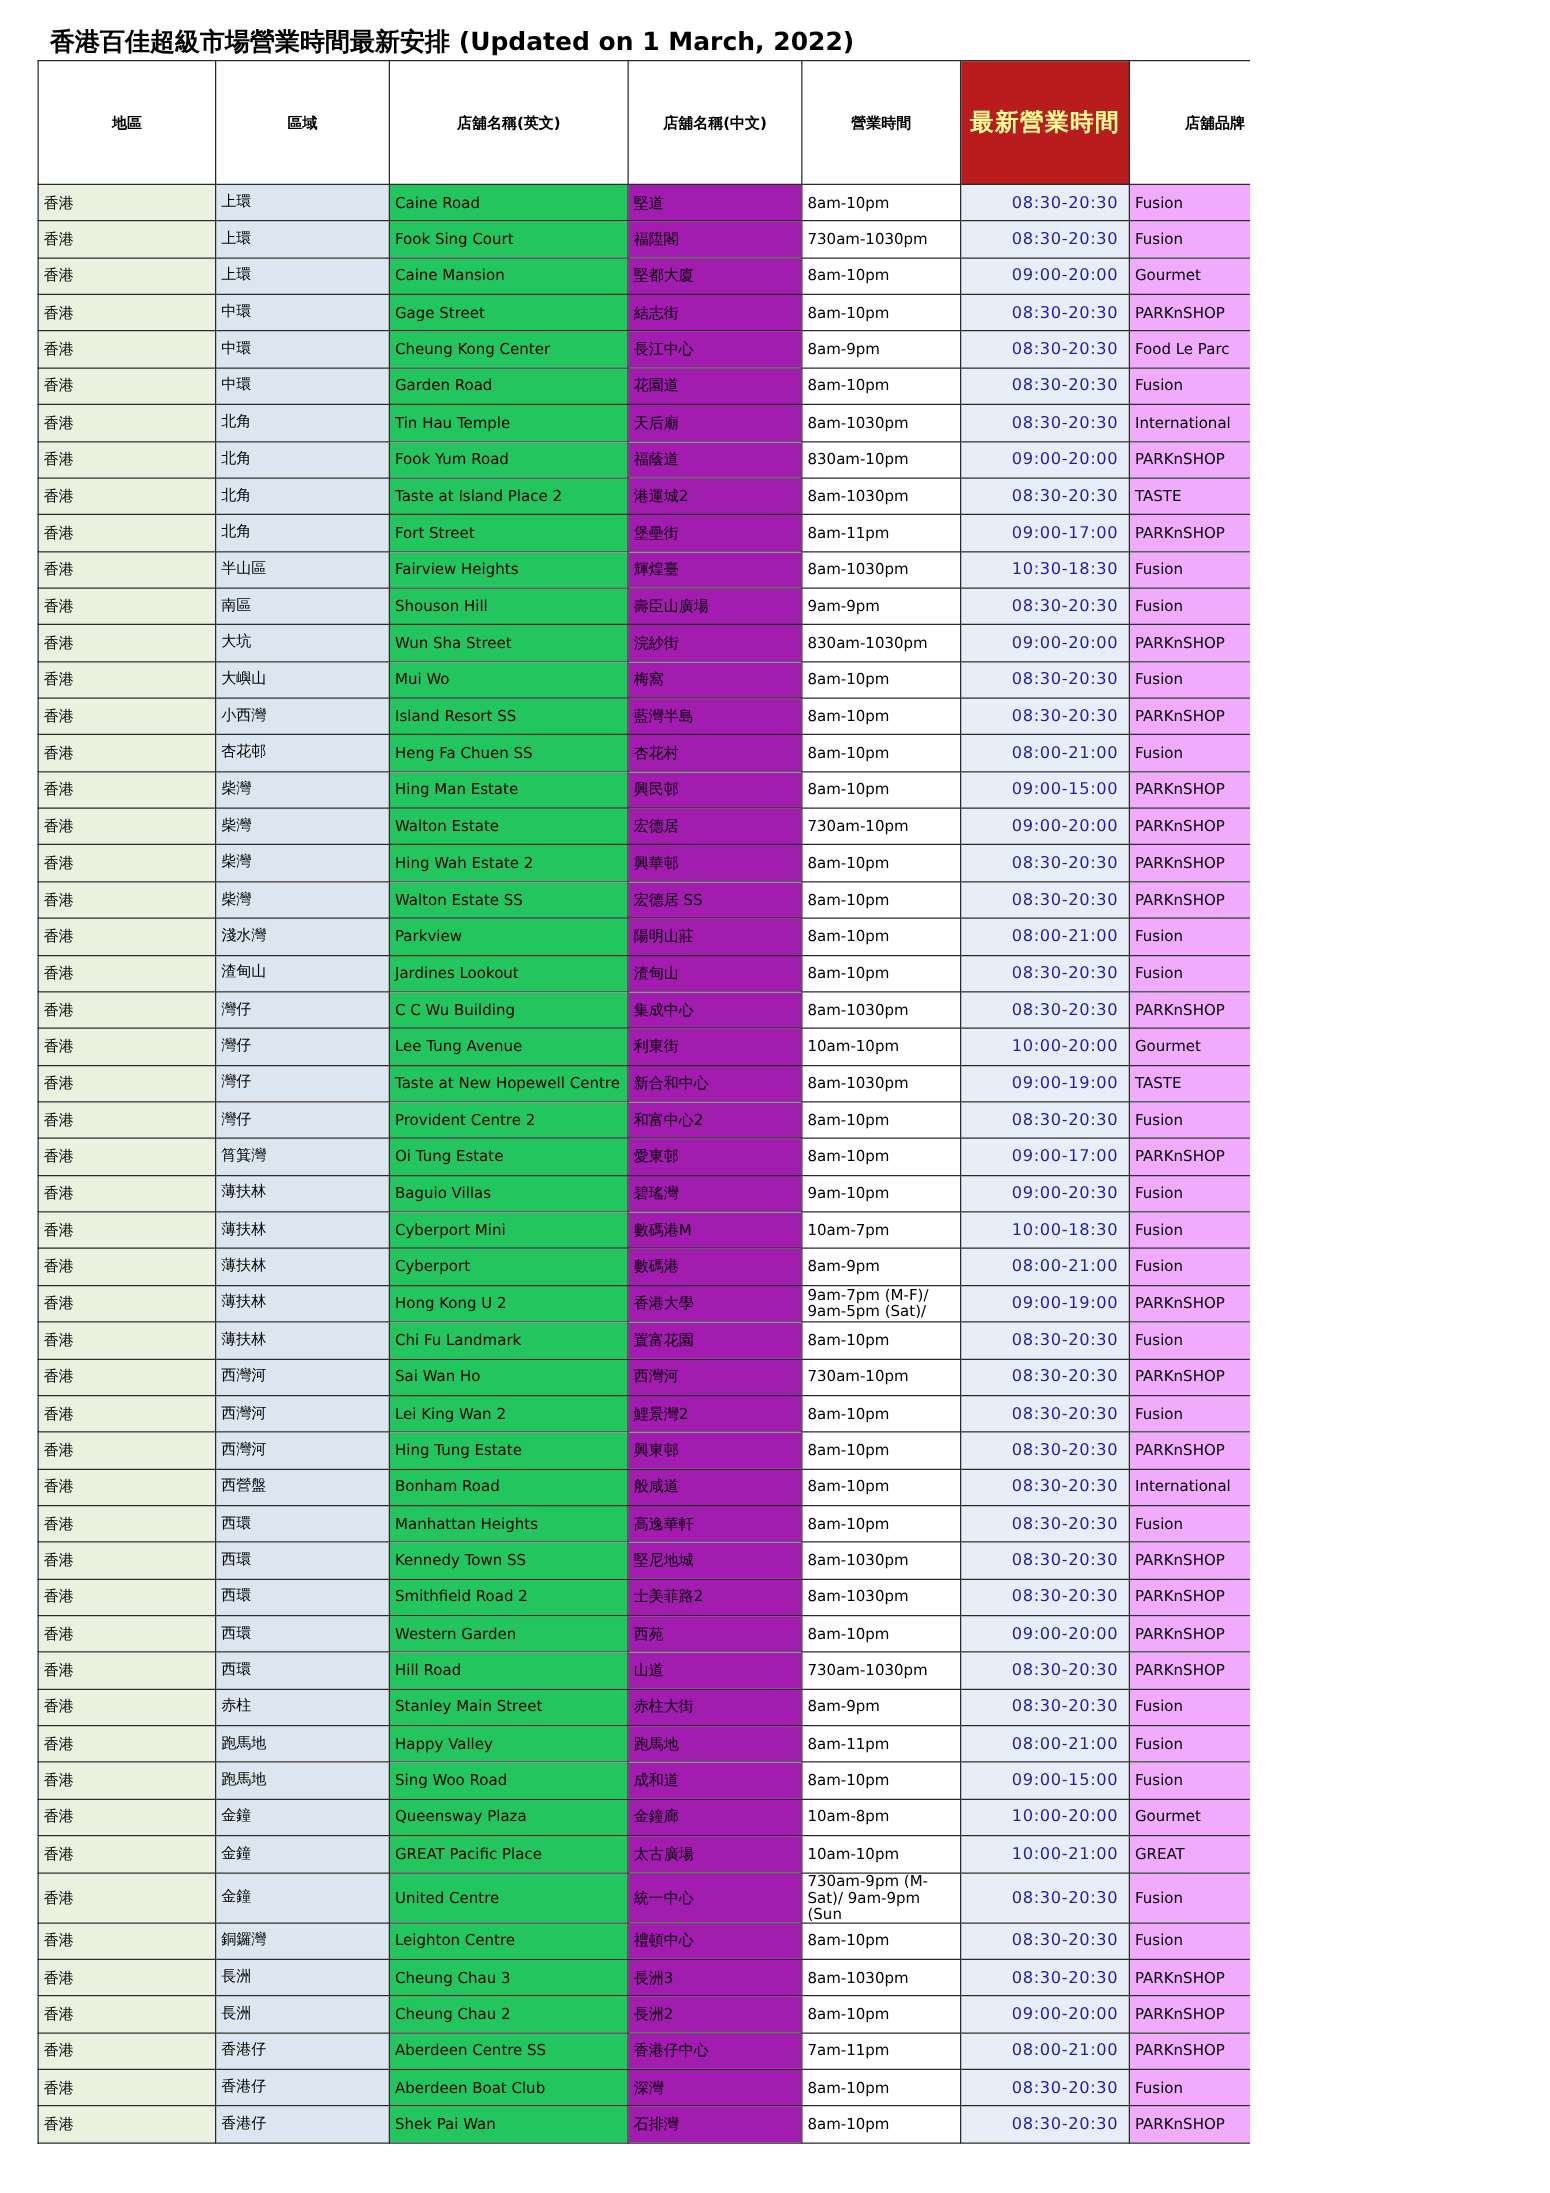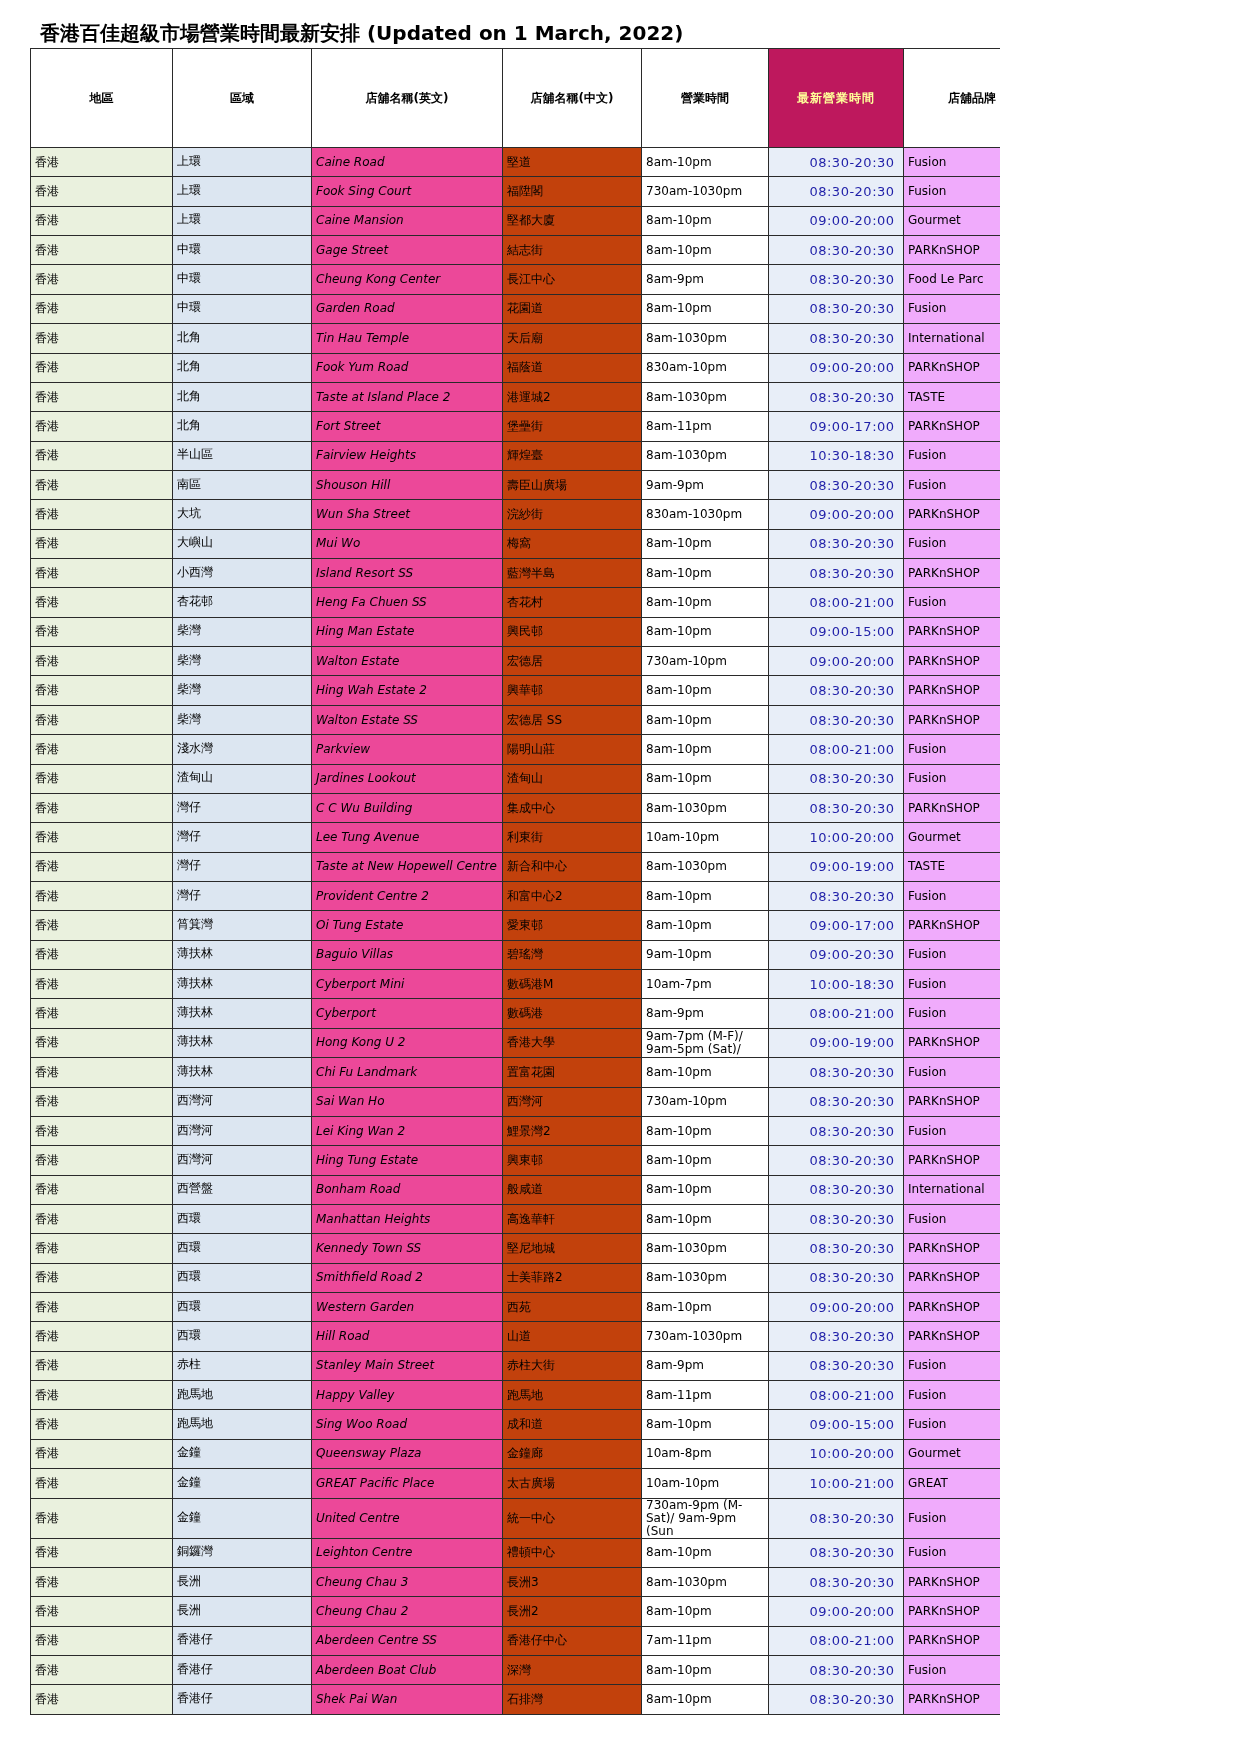--- a/index.html
+++ b/index.html
@@ -22,33 +22,33 @@
     overflow:hidden;
     vertical-align:middle;
   }
   .shops-table thead tr { height:99px;margin-left:22px; }
   .shops-table th {
     background:#ffffff; color:#000;
     font-size:12px; font-weight:bold; text-align:center;
     padding:0 2px;
   }
   .shops-table th.latest {
-    background:#be185d; color:#ffff99;
-    font-size:12px; letter-spacing:1px;
+    background:#b91c1c; color:#ffff99;
+    font-size:19px; letter-spacing:1px;
   }
   .shops-table tbody tr { height:29.36px; }
   .shops-table td {
     font-size:12px; line-height:13px;
     padding:0 4px; white-space:nowrap;
     background:#ffffff;
   }
   td.region   { background:#eaf1de; }
   td.district { background:#dce6f1;font-family:Liberation Mono, monospace; }
-  td.name-en  { background:#ec4899;font-style:italic; }
-  td.name-zh  { background:#c2410c; }
+  td.name-en  { background:#22c55e; }
+  td.name-zh  { background:#a21caf; }
   td.hours    { background:#ffffff; white-space:normal; }
   td.latest-hours {
     background:#e8eef8; color:#1f1fa8;
     text-align:center; font-size:13px; letter-spacing:0.5px;padding-left:36px;
   }
   td.brand    { background:#f0abfc;margin-left:19px; }
 </style>
 </head>
 <body>
 

